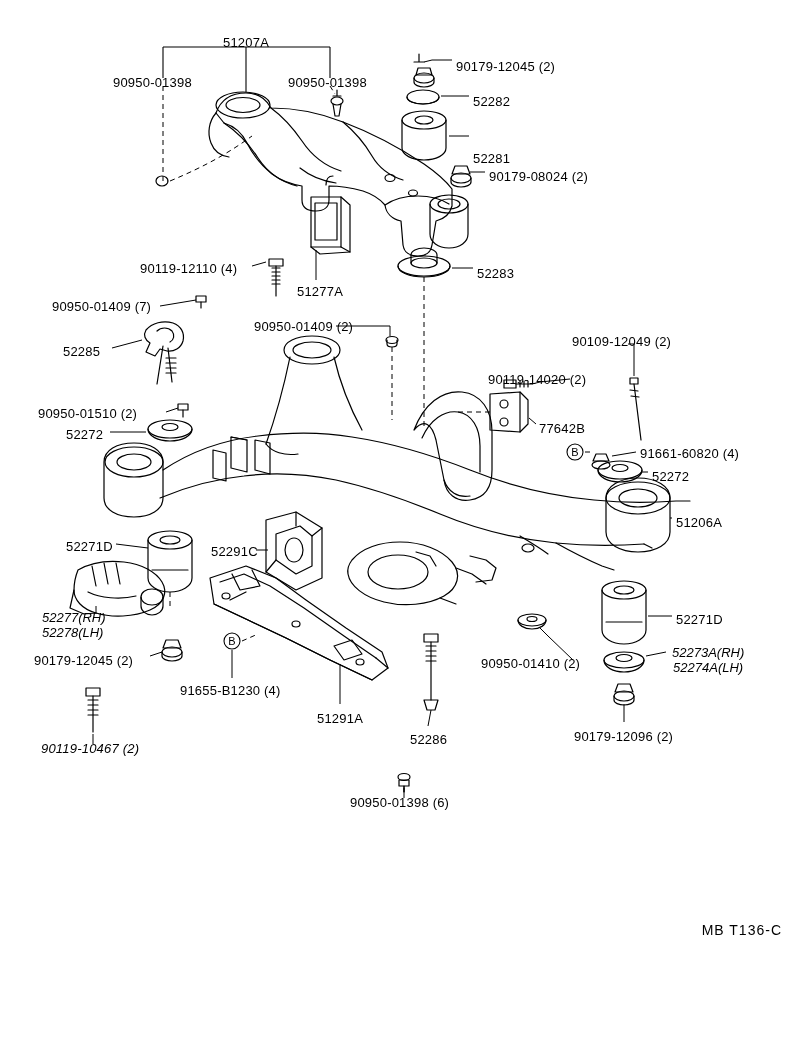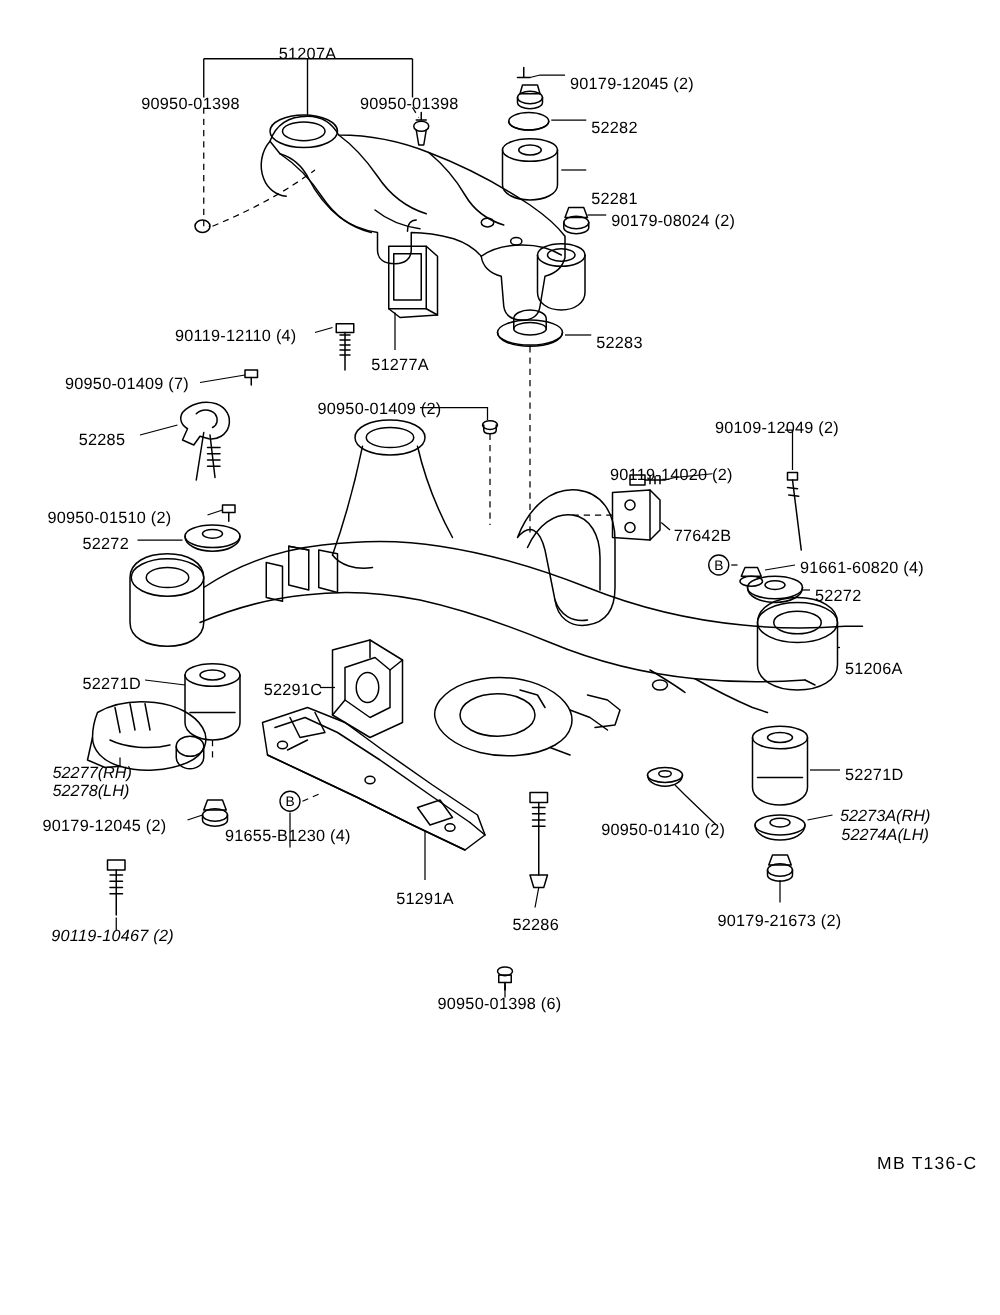--- a/index.html
+++ b/index.html
@@ -386,30 +386,30 @@
       <div class="lbl" style="left: 52px; top: 300px;">90950-01409 (7)</div>
       <div class="lbl" style="left: 63px; top: 345px;">52285</div>
       <div class="lbl" style="left: 254px; top: 320px;">90950-01409 (2)</div>
       <div class="lbl" style="left: 572px; top: 335px;">90109-12049 (2)</div>
       <div class="lbl" style="left: 488px; top: 373px;">90119-14020 (2)</div>
       <div class="lbl" style="left: 38px; top: 407px;">90950-01510 (2)</div>
       <div class="lbl" style="left: 66px; top: 428px;">52272</div>
       <div class="lbl" style="left: 539px; top: 422px;">77642B</div>
       <div class="lbl" style="left: 640px; top: 447px;">91661-60820 (4)</div>
       <div class="lbl" style="left: 652px; top: 470px;">52272</div>
-      <div class="lbl" style="left: 676px; top: 516px; margin-top: 12px;">51206A</div>
+      <div class="lbl" style="left: 676px; top: 516px;">51206A</div>
       <div class="lbl" style="left: 66px; top: 540px;">52271D</div>
       <div class="lbl" style="left: 211px; top: 545px;">52291C</div>
       <div class="lbl" style="left: 676px; top: 613px;">52271D</div>
       <div class="lbl" style="left: 34px; top: 654px;">90179-12045 (2)</div>
       <div class="lbl" style="left: 481px; top: 657px;">90950-01410 (2)</div>
-      <div class="lbl" style="left: 180px; top: 662px;">91655-B1230 (4)</div>
+      <div class="lbl" style="left: 180px; top: 684px;">91655-B1230 (4)</div>
       <div class="lbl" style="left: 317px; top: 712px;">51291A</div>
       <div class="lbl" style="left: 410px; top: 733px;">52286</div>
-      <div class="lbl" style="left: 574px; top: 730px;">90179-21673 (2)</div>
+      <div class="lbl" style="left: 574px; top: 730px;">90179-12096 (2)</div>
       <div class="lbl" style="left: 41px; top: 742px; font-style: italic;">90119-10467 (2)</div>
       <div class="lbl" style="left: 350px; top: 796px;">90950-01398 (6)</div>
       <div class="stack" style="left: 42px; top: 610px;">
         <div><span>52277</span><span class="sub">(RH)</span></div>
         <div><span>52278</span><span class="sub">(LH)</span></div>
       </div>
       <div class="stack" style="left: 672px; top: 645px; text-align: center;">
         <div><span>52273A</span><span class="sub">(RH)</span></div>
         <div><span>52274A</span><span class="sub">(LH)</span></div>
       </div>

